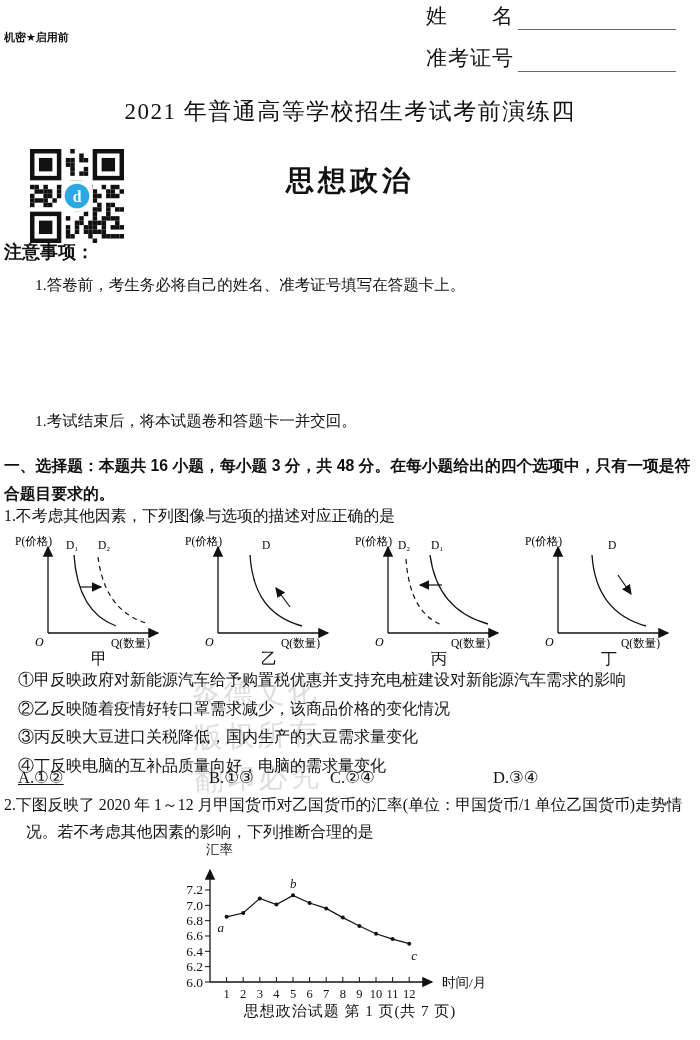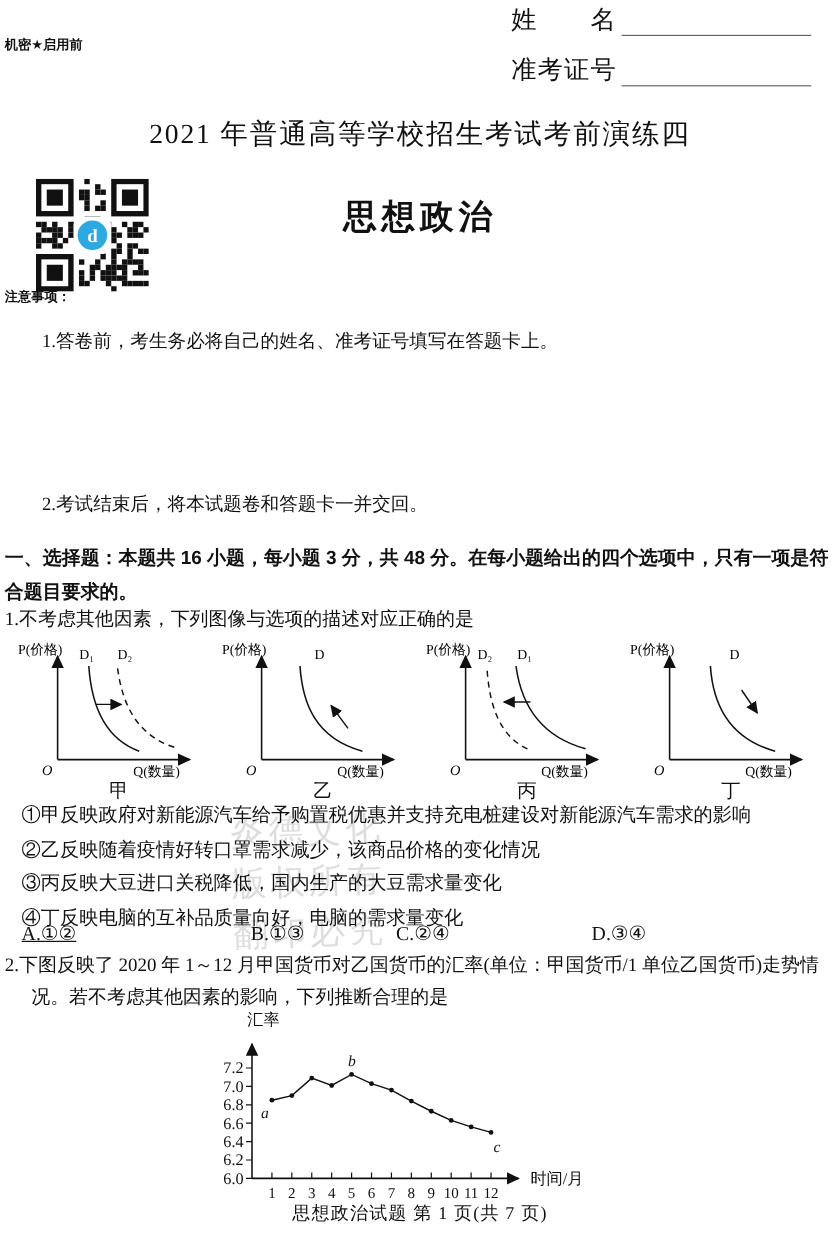--- a/index.html
+++ b/index.html
@@ -15,21 +15,21 @@
   .fillrow{display:flex; align-items:flex-end; font-size:21px;}
   .fillrow .lbl{white-space:pre; letter-spacing:1px;}
   .uline{display:inline-block; width:158px; border-bottom:1.3px solid #666; height:22px; margin-left:4px;}
   .name-row{top:2px; left:426px;align-items:flex-end;}
   .id-row{top:44px; left:426px;}
   
   .title{top:96px; left:0; width:700px; text-align:center; font-size:23px; letter-spacing:1.5px; font-weight:normal; margin:0;}
   .subject{top:162px; left:0; width:700px; text-align:center; font-size:28px; letter-spacing:4px; margin:0;}
   .qr{top:149px; left:30px;}
   
-  .notice-head{top:240px; left:4px; font-size:11px;}
+  .notice-head{top:240px; left:4px; font-size:18px;}
   .notice{margin:0; font-size:15.5px; line-height:34px; text-indent:2em; width:694px;}
   .n1{top:268px; left:4px;}
   .n2{top:302px; left:4px;}
   .n3{top:404px; left:4px;}
   
   .sec{top:452px; left:4px; width:694px; margin:0; font-size:15.8px; line-height:28px;}
   .q1stem{top:506px; left:4px; margin:0; font-size:15.8px;}
   
   .graphs{top:527px; left:14px; width:680px; display:flex;}
   .graph{width:170px; text-align:center;}
@@ -218,21 +218,21 @@
       <rect x="8" y="64" width="12" height="12" fill="#111"></rect>
       <rect x="28" y="28" width="28" height="28" rx="6" fill="#fff"></rect>
       <circle cx="42" cy="42" r="11" fill="#2BA9E2"></circle>
       <text x="42" y="47" text-anchor="middle" font-size="14" font-weight="bold" fill="#fff" font-family="&quot;Liberation Sans&quot;,sans-serif">d</text>
     </svg>
 
   <h2 class="abs subject boldhead content-z">思想政治</h2>
 
   <div class="abs notice-head boldhead content-z">注意事项：</div>
   <p class="abs notice n1 content-z">1.答卷前，考生务必将自己的姓名、准考证号填写在答题卡上。</p>
-  <p class="abs notice n3 content-z">2.考试结束后，将本试题卷和答题卡一并交回。</p>
+  <p class="abs notice n3 content-z">1.考试结束后，将本试题卷和答题卡一并交回。</p>
 
   <p class="abs sec boldhead content-z">一、选择题：本题共 16 小题，每小题 3 分，共 48 分。在每小题给出的四个选项中，只有一项是符合题目要求的。</p>
   <p class="abs q1stem content-z">1.不考虑其他因素，下列图像与选项的描述对应正确的是</p>
 
   <div class="abs graphs content-z">
 
     <div class="graph">
       <svg width="166" height="122" viewBox="0 0 166 122">
         <line x1="34" y1="106" x2="34" y2="20" stroke="#111" stroke-width="1.3" marker-end="url(#arw)"></line>
         <line x1="34" y1="106" x2="144" y2="106" stroke="#111" stroke-width="1.3" marker-end="url(#arw)"></line>

